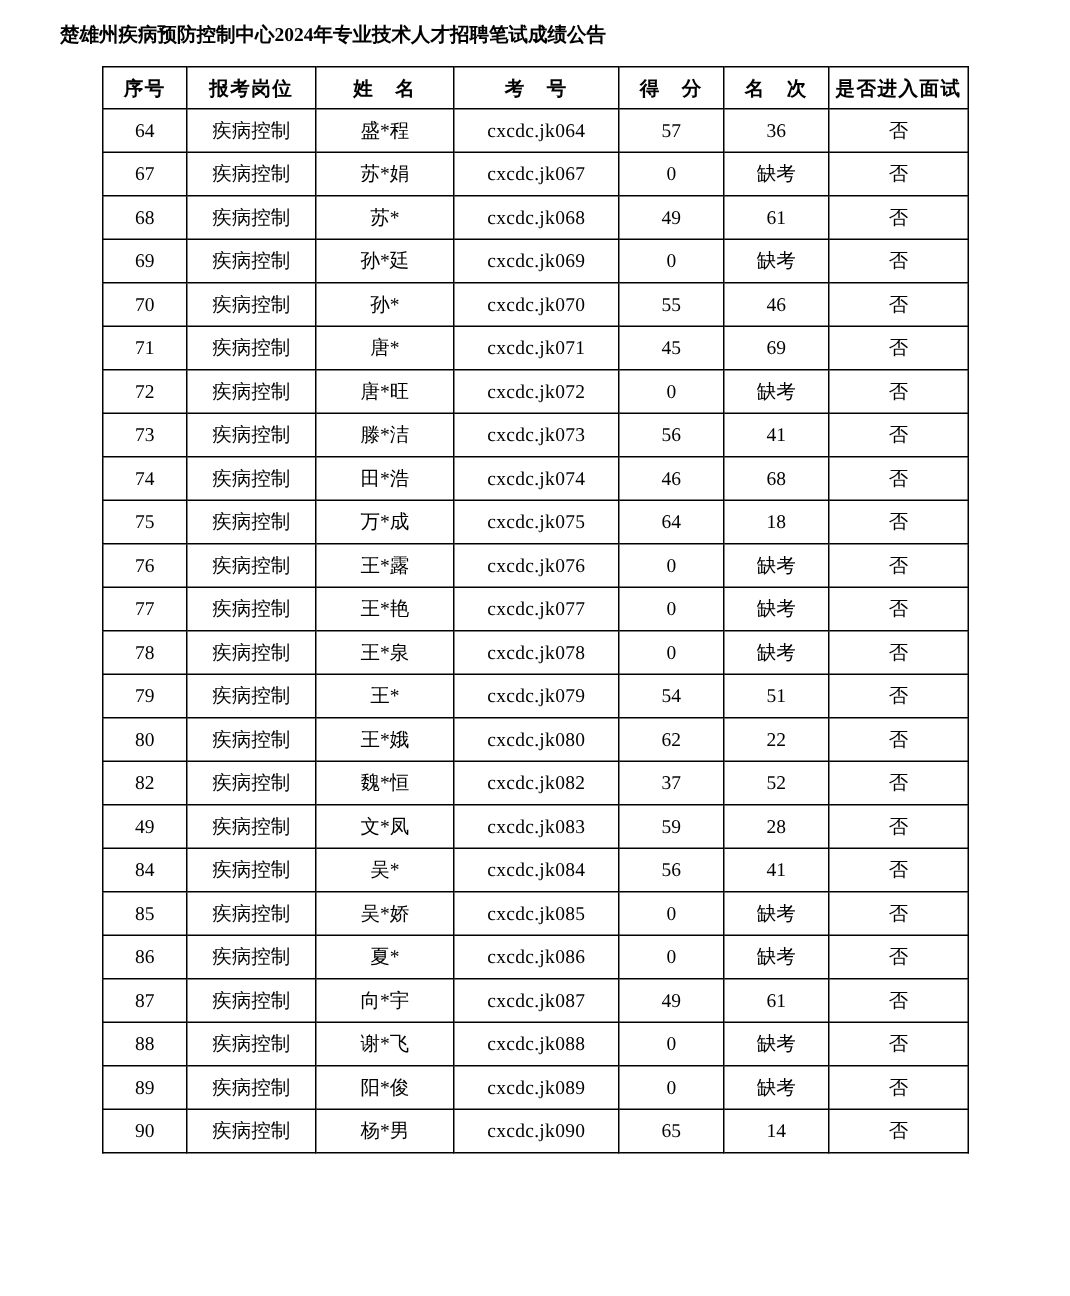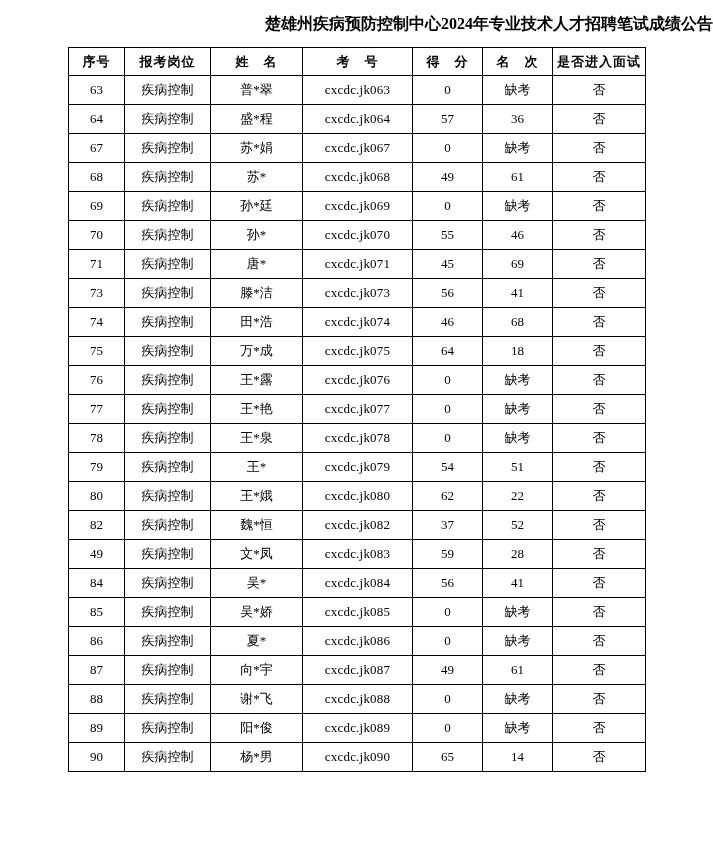--- a/index.html
+++ b/index.html
@@ -13,26 +13,27 @@
     font-family: "Liberation Serif", "DejaVu Serif", serif;
     color: #000000;
     -webkit-font-smoothing: antialiased;
   }
   .page {
     width: 713px;
     box-sizing: border-box;
     padding: 10px 0 0 0;
   }
   .doc-title {
-    text-align: right;
-    font-size: 16px;
+    text-align: left;
+    font-size: 13px;
     font-weight: bold;
     letter-spacing: 0px;
     margin: 4px 0 12px 0;
     font-family: "Liberation Serif", "DejaVu Serif", serif;
+    padding-left: 40px;
   }
   .table-wrap {
     padding: 0 68px 0 68px;
     box-sizing: border-box;
   }
   table.grades {
     border-collapse: collapse;
     width: 577px;
     table-layout: fixed;
   }
@@ -86,29 +87,20 @@
           <th>报考岗位</th>
           <th>姓　名</th>
           <th>考　号</th>
           <th>得　分</th>
           <th>名　次</th>
           <th>是否进入面试</th>
         </tr>
       </thead>
       <tbody id="table-body">
           <tr>
-            <td>63</td>
-            <td>疾病控制</td>
-            <td>普*翠</td>
-            <td class="mono-ish">cxcdc.jk063</td>
-            <td>0</td>
-            <td>缺考</td>
-            <td>否</td>
-          </tr>
-          <tr>
             <td>64</td>
             <td>疾病控制</td>
             <td>盛*程</td>
             <td class="mono-ish">cxcdc.jk064</td>
             <td>57</td>
             <td>36</td>
             <td>否</td>
           </tr>
           <tr>
             <td>67</td>
@@ -149,20 +141,29 @@
           <tr>
             <td>71</td>
             <td>疾病控制</td>
             <td>唐*</td>
             <td class="mono-ish">cxcdc.jk071</td>
             <td>45</td>
             <td>69</td>
             <td>否</td>
           </tr>
           <tr>
+            <td>72</td>
+            <td>疾病控制</td>
+            <td>唐*旺</td>
+            <td class="mono-ish">cxcdc.jk072</td>
+            <td>0</td>
+            <td>缺考</td>
+            <td>否</td>
+          </tr>
+          <tr>
             <td>73</td>
             <td>疾病控制</td>
             <td>滕*洁</td>
             <td class="mono-ish">cxcdc.jk073</td>
             <td>56</td>
             <td>41</td>
             <td>否</td>
           </tr>
           <tr>
             <td>74</td>

